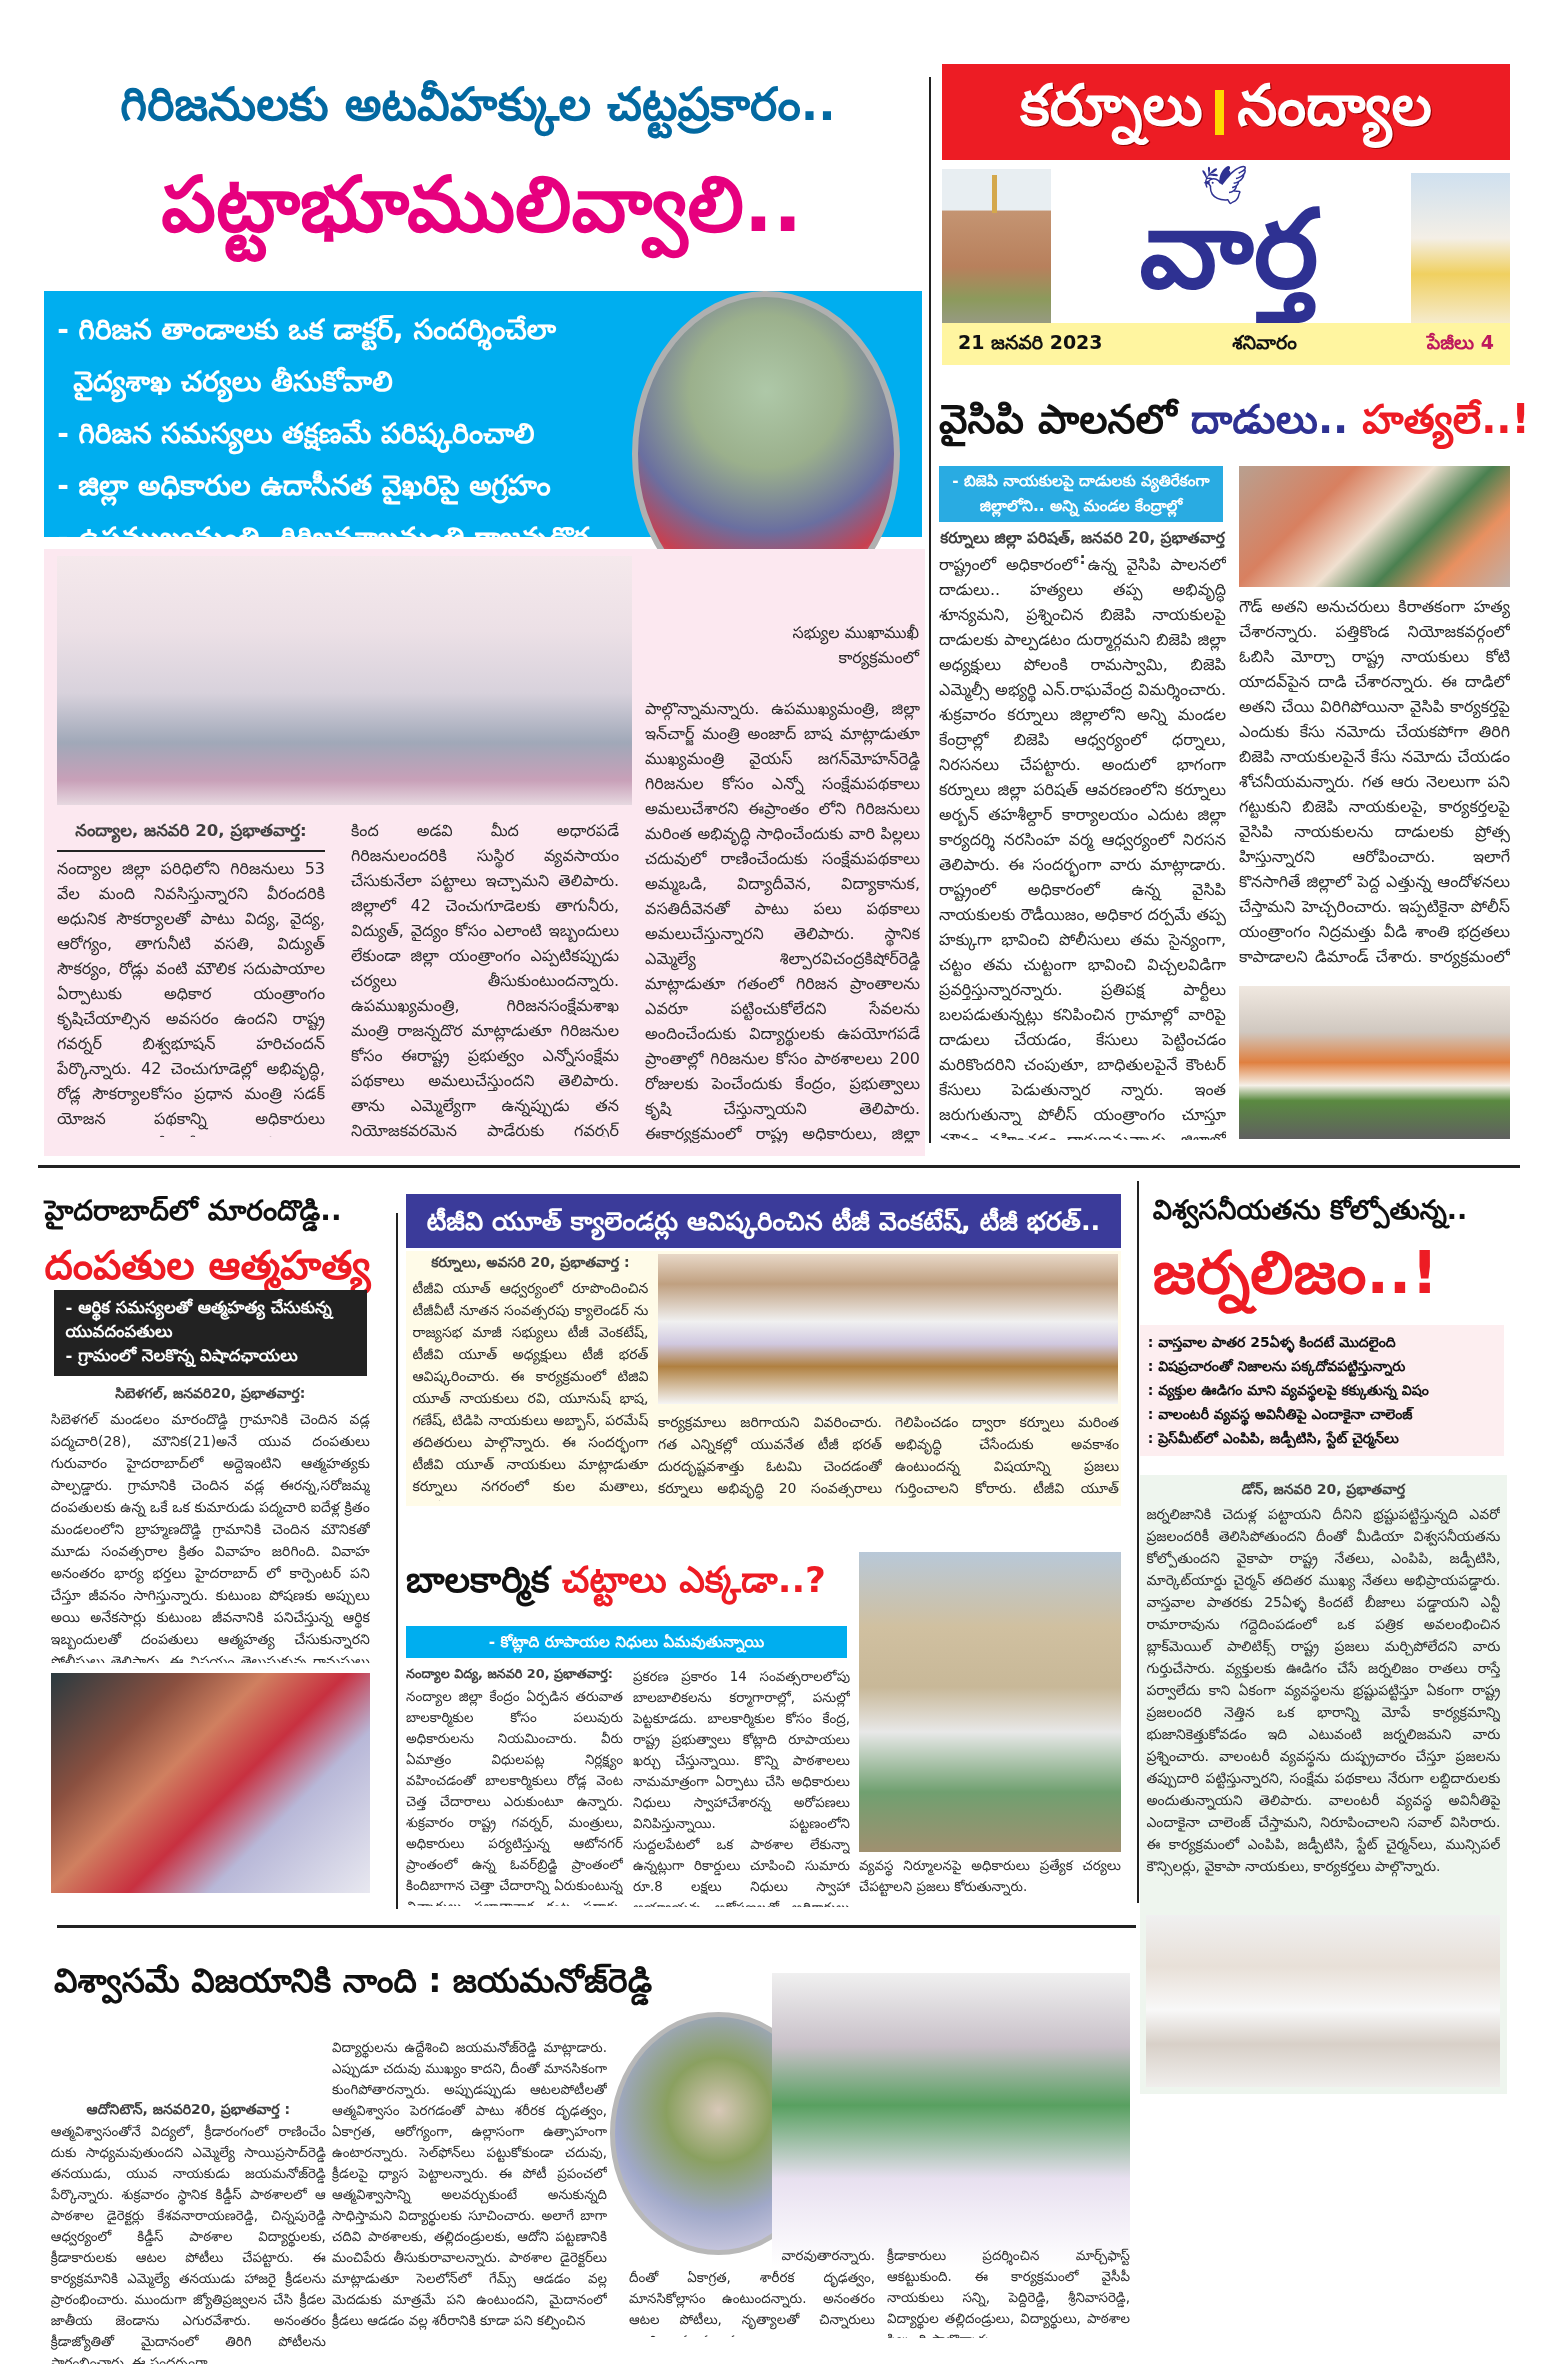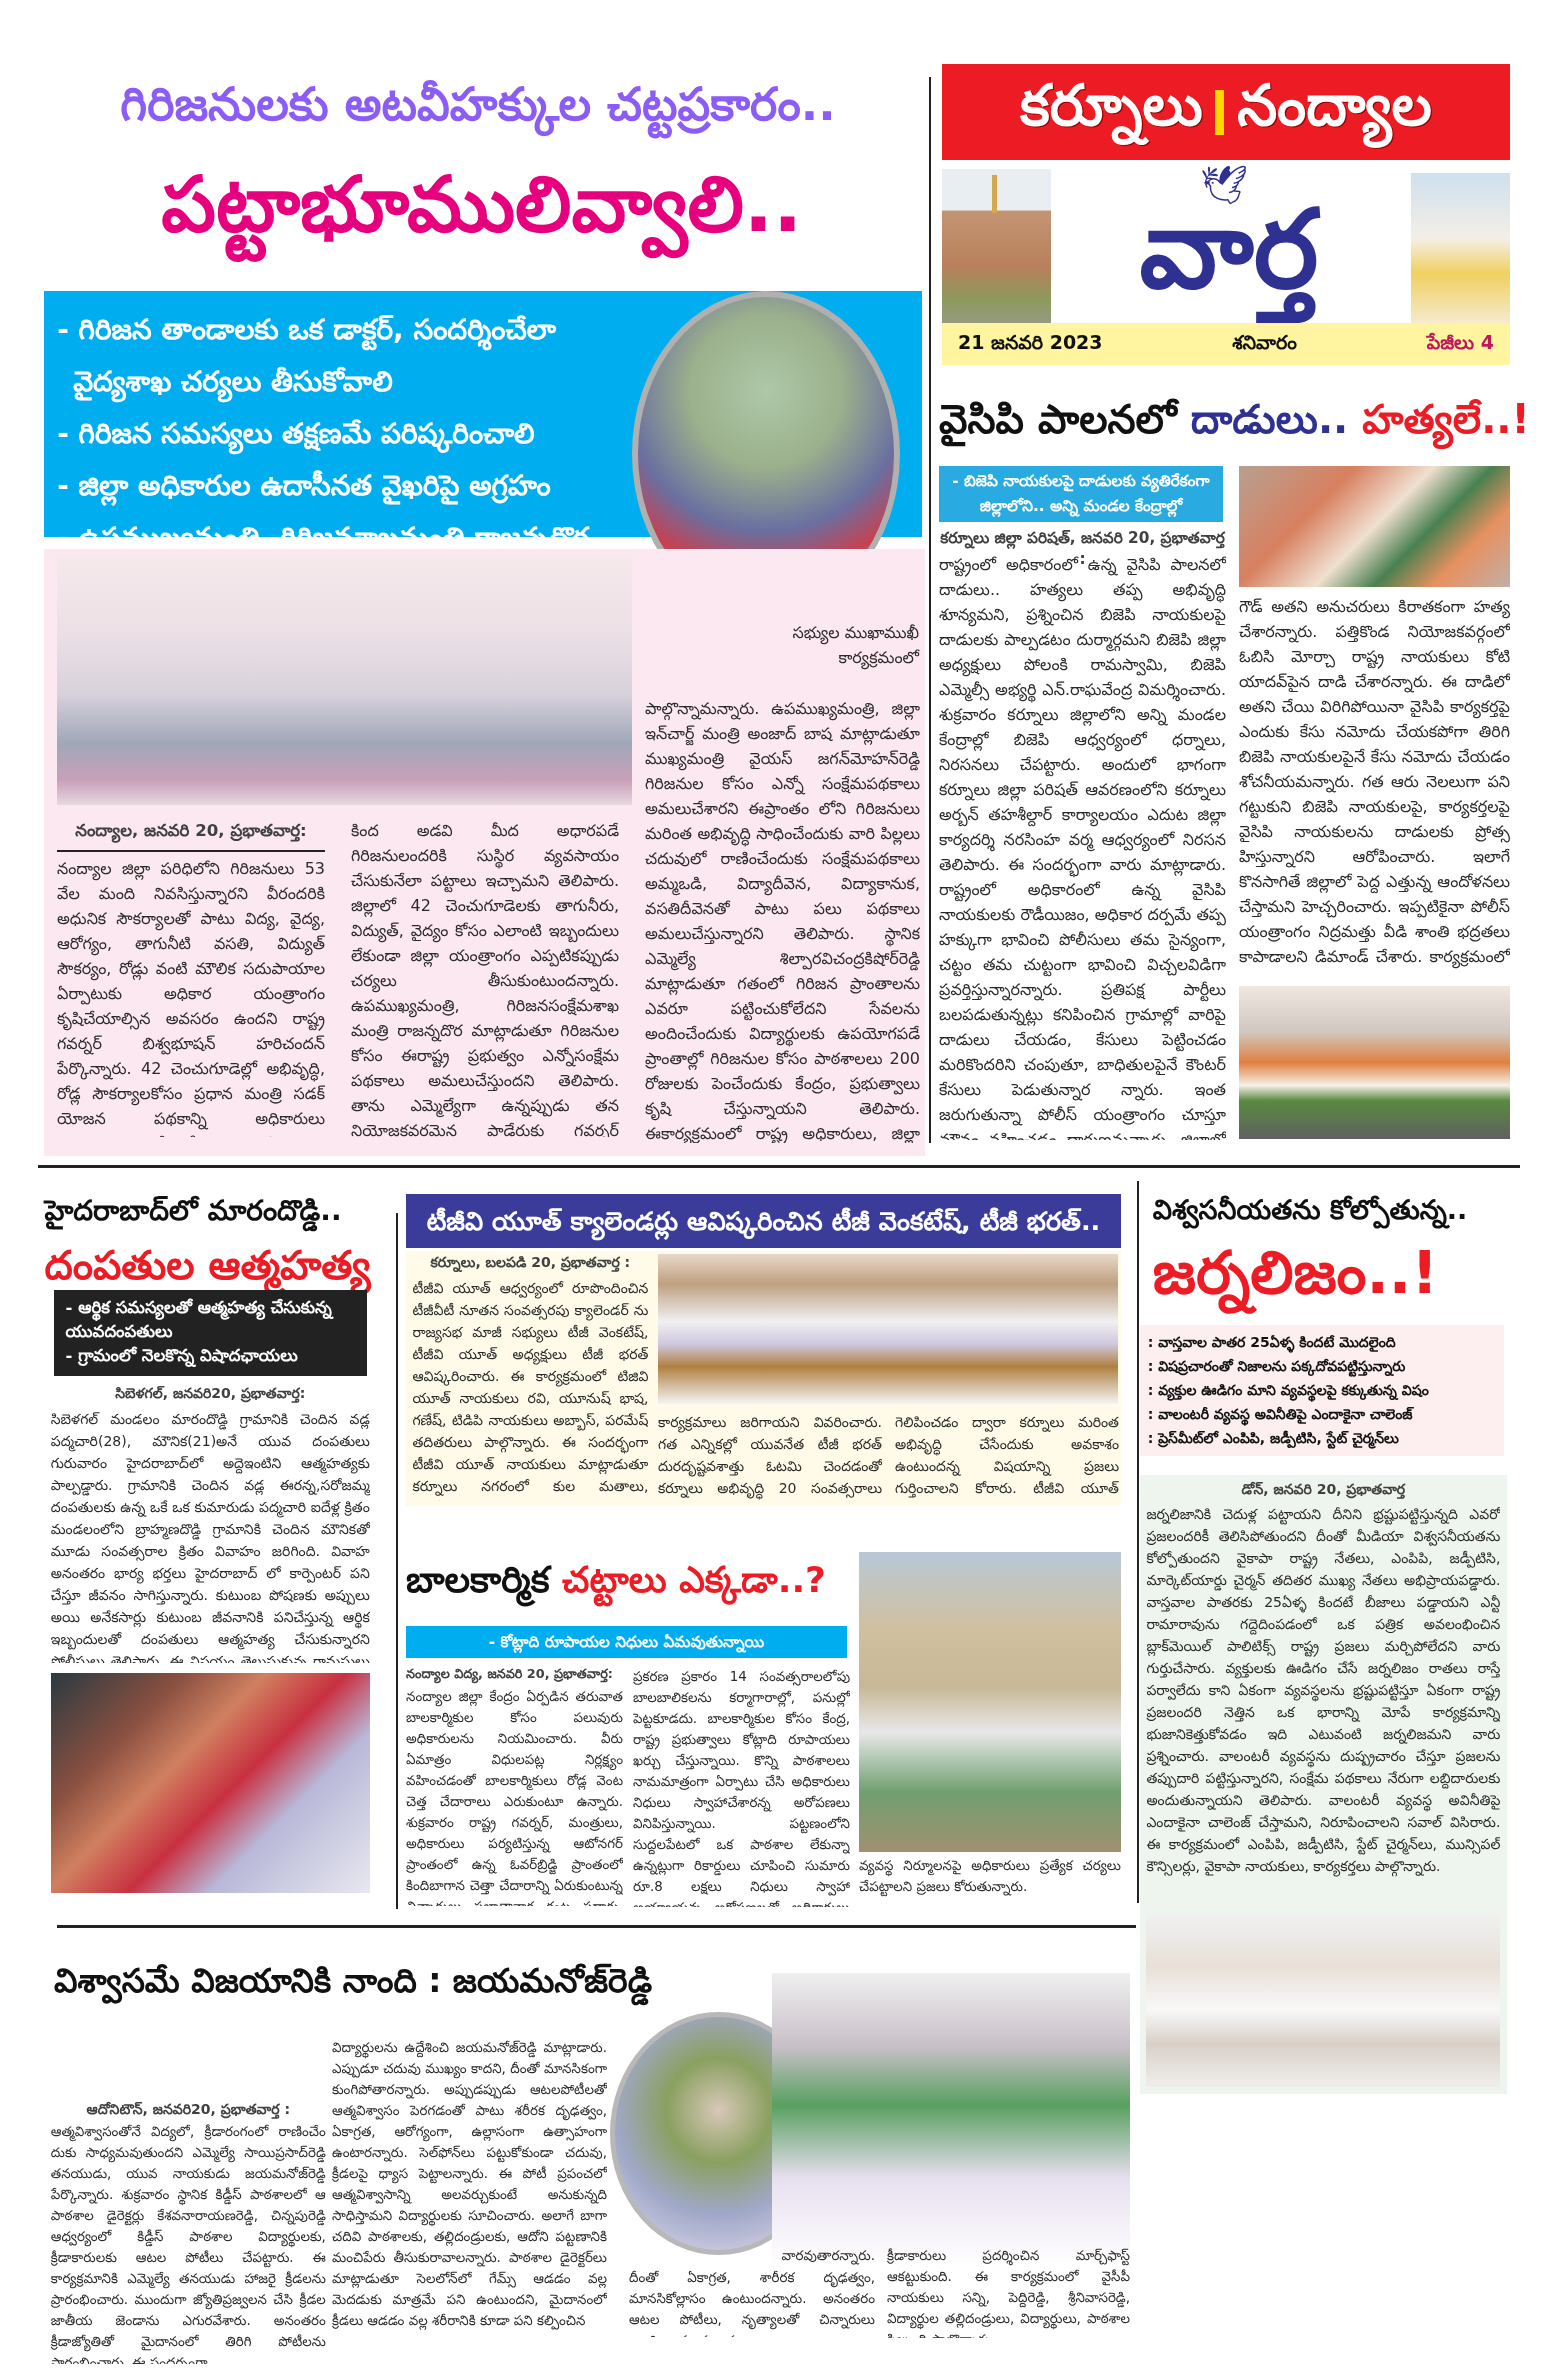--- a/index.html
+++ b/index.html
@@ -31,21 +31,21 @@
   </div>
   <div class="photo" style="left:469px; top:109px; width:99px; height:163px; background:linear-gradient(180deg,#cfe0ef 0%,#f4efe6 40%,#f0d060 62%,#f7f2ea 100%);"></div>
   <div style="position:absolute; left:0; top:259px; width:568px; height:42px; background:#fff5a0; display:flex; align-items:center; justify-content:space-between; padding:8px 16px;">
     <span style="font-weight:bold; font-size:19px; color:#111;">21 జనవరి 2023</span>
     <span style="font-weight:bold; font-size:19px; color:#111;">శనివారం</span>
     <span style="font-weight:bold; font-size:19px; color:#be185d;">పేజీలు 4</span>
   </div>
 </div>
 
 <div class="abs" style="left:38px; top:64px; width:888px; height:1086px;">
-  <div style="position:absolute; left:57px; top:12.8px; width:766px; text-align:center; font-size:46px; font-weight:bold; color:#8b5cf6;">గిరిజనులకు అటవీహక్కుల చట్టప్రకారం..</div>
+  <div style="position:absolute; left:57px; top:12.8px; width:766px; text-align:center; font-size:46px; font-weight:bold; color:#0369a1;">గిరిజనులకు అటవీహక్కుల చట్టప్రకారం..</div>
   <div style="position:absolute; left:12.8px; top:96px; width:862px; text-align:center; font-size:77px; font-weight:bold; color:#e6007e;">పట్టాభూములివ్వాలి..</div>
   <div style="position:absolute; left:6.4px; top:227px; width:878px; height:246px; background:#00aeef; padding:12.8px 12.8px;">
     <div class="bullet">- గిరిజన తాండాలకు ఒక డాక్టర్, సందర్శించేలా</div>
     <div class="bullet" style="padding-left:16px;">వైద్యశాఖ చర్యలు తీసుకోవాలి</div>
     <div class="bullet">- గిరిజన సమస్యలు తక్షణమే పరిష్కరించాలి</div>
     <div class="bullet">- జిల్లా అధికారుల ఉదాసీనత వైఖరిపై అగ్రహం</div>
     <div class="bullet">- ఉపముఖ్యమంత్రి, గిరిజనశాఖమంత్రి రాజన్నదొర</div>
   </div>
   <div class="photo" style="left:594px; top:227px; width:268px; height:326px; border-radius:50%; border:6.4px solid #b0b0b0; background:radial-gradient(circle at 50% 30%,#aec8a8 0%,#9bb08c 30%,#6a6fa0 55%,#c84050 72%,#e0dde8 100%);"></div>
   <div style="position:absolute; left:6.4px; top:485px; width:881px; height:607px; background:#fce8f0;"></div>
@@ -85,21 +85,21 @@
   <div class="dateline" style="position:absolute; left:12.8px; top:204px; width:319px; font-size:14px;">సిబెళగల్, జనవరి20, ప్రభాతవార్త:</div>
   <div class="body-text" style="position:absolute; left:12.8px; top:227px; width:319px; height:255px; overflow:hidden; font-size:14px; line-height:22px;">సిబెళగల్ మండలం మారందొడ్డి గ్రామానికి చెందిన వడ్ల పద్మచారి(28), మౌనిక(21)అనే యువ దంపతులు గురువారం హైదరాబాద్‌లో అద్దెఇంటిని ఆత్మహత్యకు పాల్పడ్డారు. గ్రామానికి చెందిన వడ్ల ఈరన్న,సరోజమ్మ దంపతులకు ఉన్న ఒకే ఒక కుమారుడు పద్మచారి ఐదేళ్ల క్రితం మండలంలోని బ్రాహ్మణదొడ్డి గ్రామానికి చెందిన మౌనికతో మూడు సంవత్సరాల క్రితం వివాహం జరిగింది. వివాహ అనంతరం భార్య భర్తలు హైదరాబాద్ లో కార్పెంటర్ పని చేస్తూ జీవనం సాగిస్తున్నారు. కుటుంబ పోషణకు అప్పులు అయి అనేకసార్లు కుటుంబ జీవనానికి పనిచేస్తున్న ఆర్థిక ఇబ్బందులతో దంపతులు ఆత్మహత్య చేసుకున్నారని పోలీసులు తెలిపారు. ఈ విషయం తెలుసుకున్న గ్రామస్తులు కుటుంబాన్ని పరామర్శించారు. కుటుంబ సభ్యులు మృతదేహాలను గ్రామానికి తీసుకువచ్చి అంత్యక్రియలు నిర్వహించారు. గ్రామంలో విషాదఛాయలు నెలకొన్నాయి. అనంతరం వారి కుటుంబ సభ్యులు తెలిపారు.</div>
   <div class="photo" style="left:12.8px; top:492px; width:319px; height:220px; background:linear-gradient(135deg,#2a3a40 0%,#8a5040 25%,#d08060 40%,#c83040 55%,#b8b8d8 70%,#e8e8f0 100%);"></div>
 </div>
 
 <div class="vrule" style="left:396px; top:1213px; height:696px;"></div>
 
 <div class="abs" style="left:406px; top:1181px; width:728px; height:332px;">
   <div style="position:absolute; left:0; top:12.8px; width:715px; height:54px; background:#3b3b9a; color:#fff; font-weight:bold; font-size:25.5px; line-height:54px; text-align:center; white-space:nowrap; overflow:hidden;">టీజీవి యూత్ క్యాలెండర్లు ఆవిష్కరించిన టీజీ వెంకటేష్, టీజీ భరత్..</div>
   <div style="position:absolute; left:0; top:70px; width:715px; height:255px; background:#fffbe8;"></div>
-  <div class="dateline" style="position:absolute; left:6.4px; top:73px; width:236px; font-size:14px;">కర్నూలు, బలపడి 20, ప్రభాతవార్త :</div>
+  <div class="dateline" style="position:absolute; left:6.4px; top:73px; width:236px; font-size:14px;">కర్నూలు, అవసరి 20, ప్రభాతవార్త :</div>
   <div class="body-text" style="position:absolute; left:6.4px; top:96px; width:236px; height:224px; overflow:hidden; font-size:14px; line-height:22px;">టీజీవి యూత్ ఆధ్వర్యంలో రూపొందించిన టీజీవీటీ నూతన సంవత్సరపు క్యాలెండర్ ను రాజ్యసభ మాజీ సభ్యులు టీజీ వెంకటేష్, టీజీవి యూత్ అధ్యక్షులు టీజీ భరత్ ఆవిష్కరించారు. ఈ కార్యక్రమంలో టిజివి యూత్ నాయకులు రవి, యూనుష్ భాష, గణేష్, టిడిపి నాయకులు అబ్బాస్, పరమేష్ తదితరులు పాల్గొన్నారు. ఈ సందర్భంగా టీజీవి యూత్ నాయకులు మాట్లాడుతూ కర్నూలు నగరంలో కుల మతాలు, రాజకీయాలకు అతీతంగా దశాబ్దాలుగా టీజీవి కుటుంబం నిరంతరం ప్రజలకు సేవలు చేస్తుందని వివరించారు. కర్నూల్ నగరంలో ఎమ్మెల్యేగా, మంత్రిగా ,రాజ్యసభ సభ్యులుగా టీజీ వెంకటేష్ ఆధ్వర్యంలో ఎన్నో అభివృద్ధి సంక్షేమ</div>
   <div class="photo" style="left:252px; top:73px; width:460px; height:150px; background:linear-gradient(180deg,#e8d8c8 0%,#c0a080 20%,#f0f0f0 45%,#d0c8e0 60%,#b08040 75%,#f5f5f5 100%);"></div>
   <div class="body-text" style="position:absolute; left:252px; top:230px; width:224px; height:89px; overflow:hidden; font-size:14px; line-height:22px;">కార్యక్రమాలు జరిగాయని వివరించారు. గత ఎన్నికల్లో యువనేత టీజీ భరత్ దురదృష్టవశాత్తు ఓటమి చెందడంతో కర్నూలు అభివృద్ధి 20 సంవత్సరాలు వెనక్కు వెళ్లిందని తెలిపారు. రానున్న ఎన్నికల్లో యువనేత టీజీ భరత్ ను</div>
   <div class="body-text" style="position:absolute; left:489px; top:230px; width:224px; height:89px; overflow:hidden; font-size:14px; line-height:22px;">గెలిపించడం ద్వారా కర్నూలు మరింత అభివృద్ధి చేసేందుకు అవకాశం ఉంటుందన్న విషయాన్ని ప్రజలు గుర్తించాలని కోరారు. టీజీవి యూత్ ఆధ్వర్యంలో నగరంలో ఎన్నో సామాజిక సేవా కార్యక్రమాలను నిర్వహిస్తున్నామని వివరించారు.</div>
 </div>
 
 <div class="vrule" style="left:1137px; top:1181px; height:722px;"></div>
 
 <div class="abs" style="left:1140px; top:1181px; width:383px; height:920px;">
   <div style="position:absolute; left:12.8px; top:12.8px; width:345px; font-size:27px; font-weight:bold; color:#111;">విశ్వసనీయతను కోల్పోతున్న..</div>

